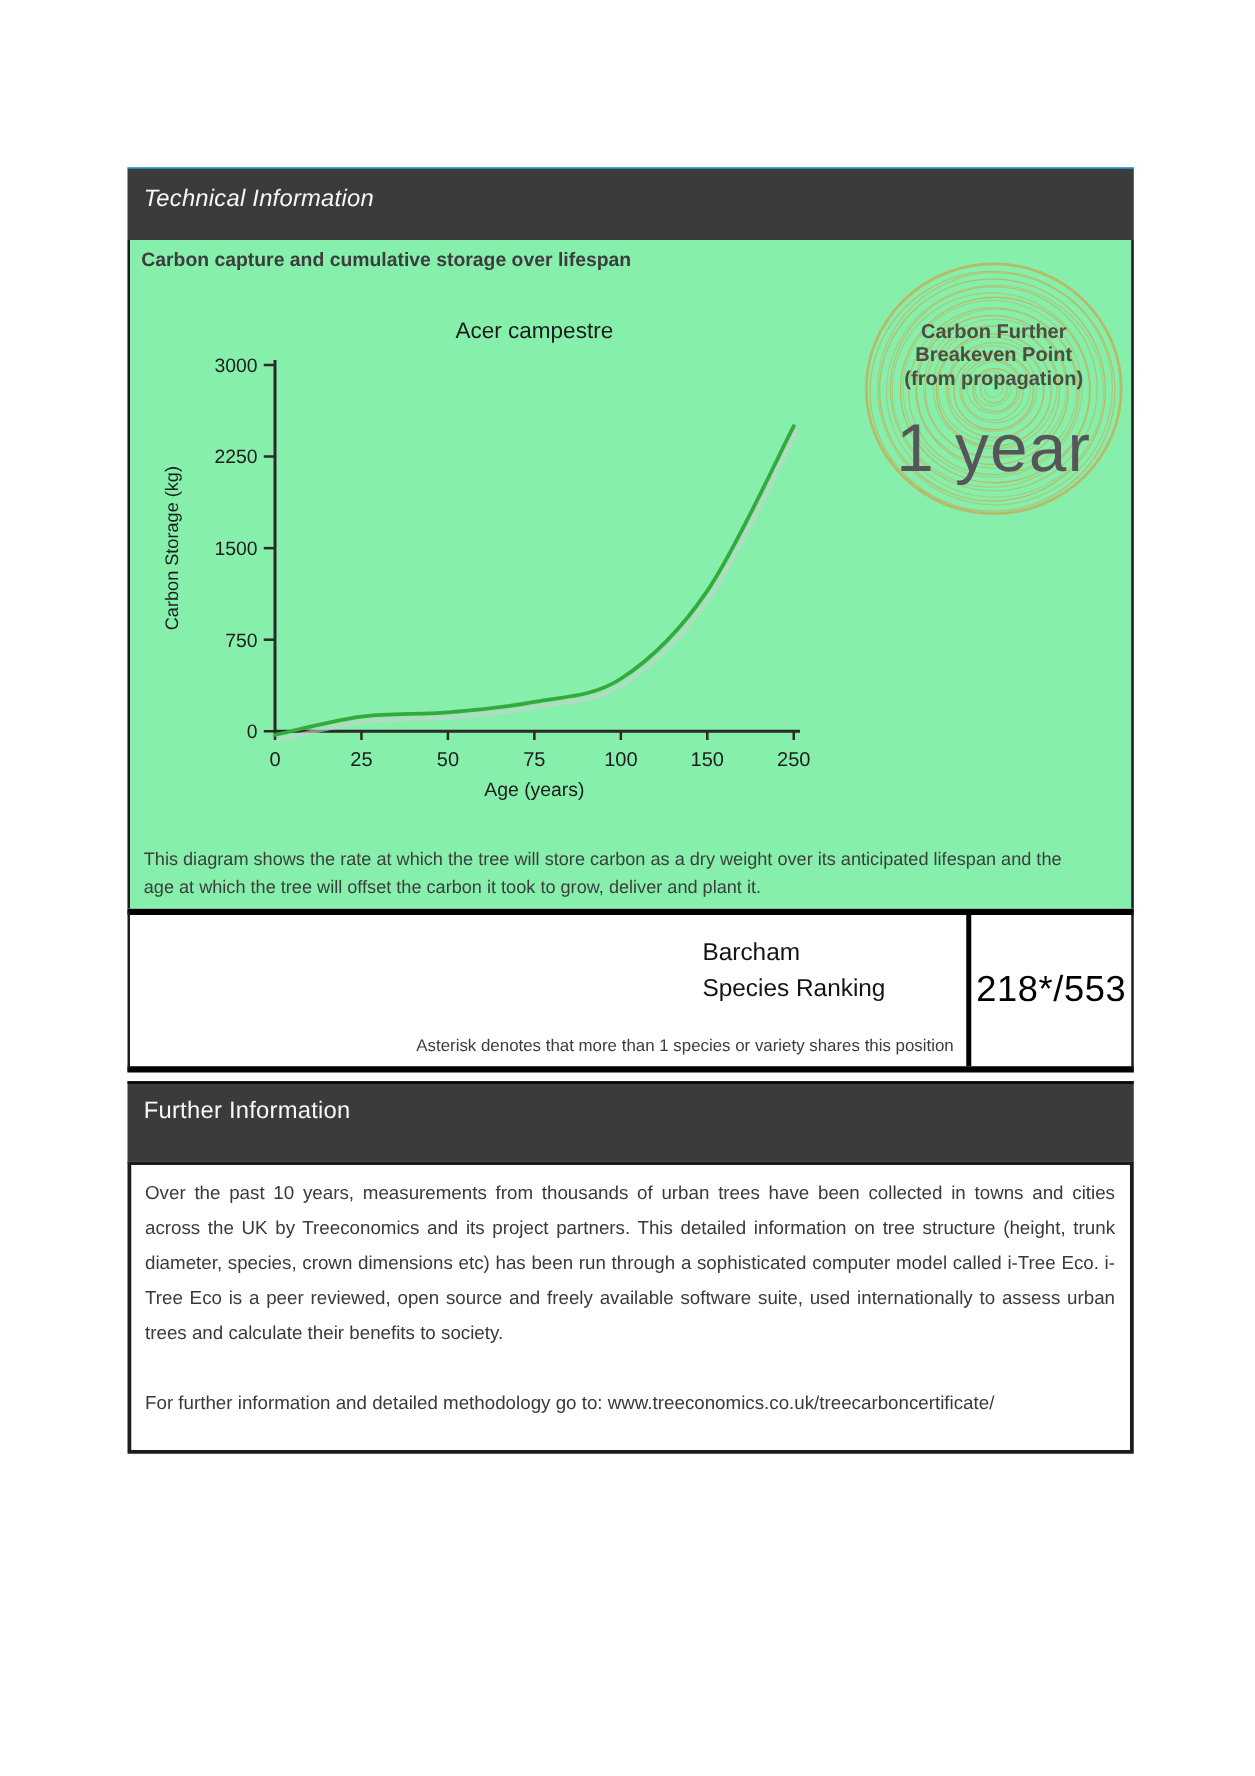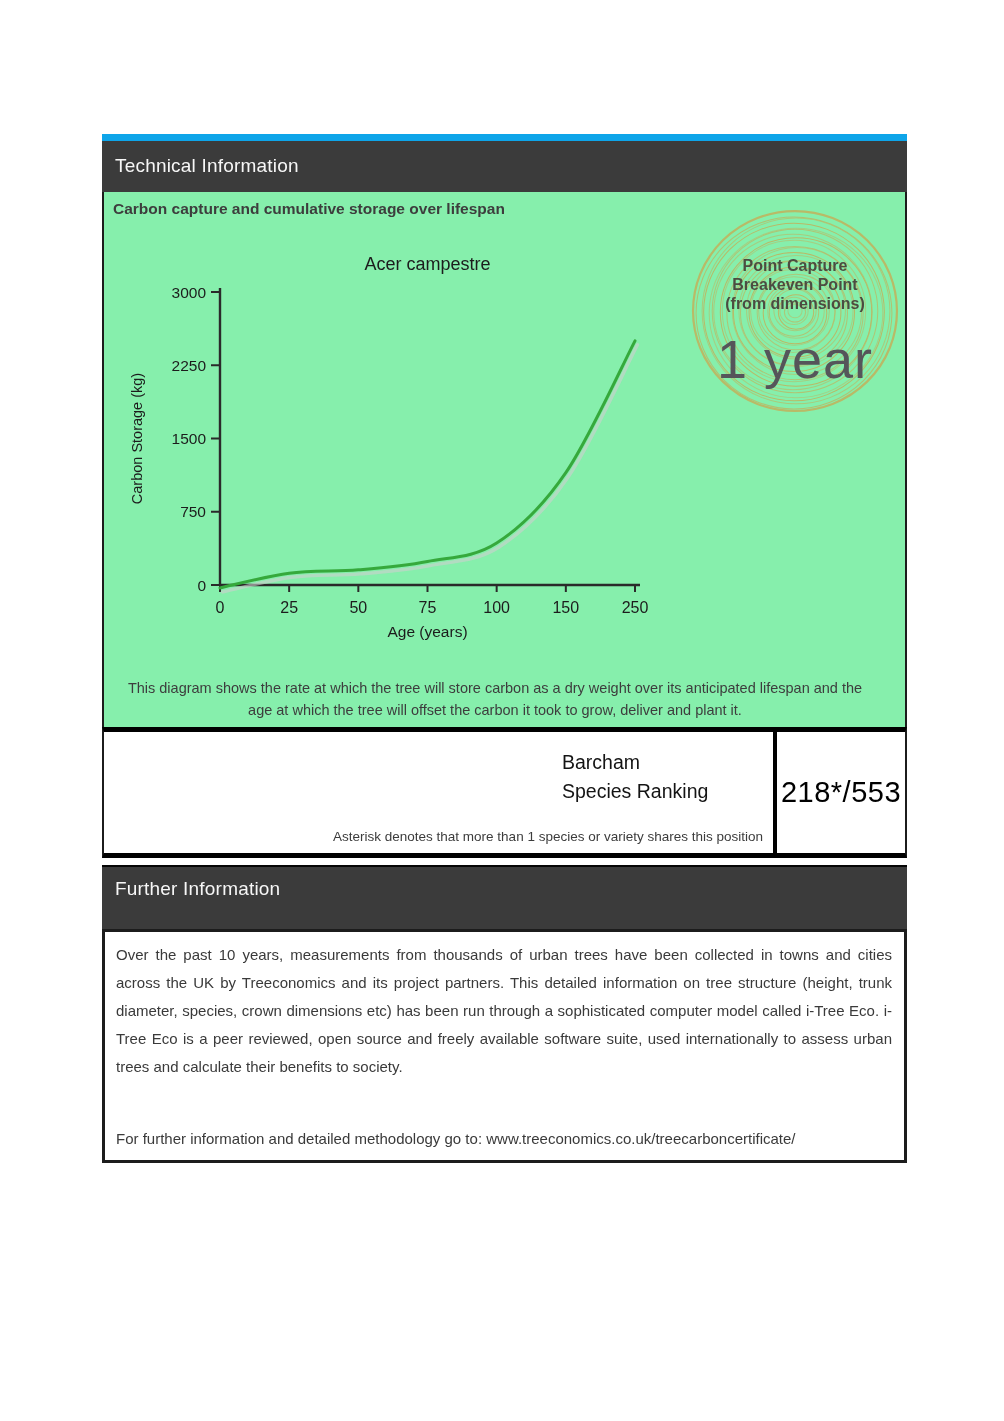--- a/index.html
+++ b/index.html
@@ -3,53 +3,53 @@
 <meta charset="utf-8">
 <style>
   html,body{margin:0;padding:0;background:#ffffff;}
   .page{position:relative;width:1004px;height:1421px;background:#ffffff;overflow:hidden;
         font-family:"Liberation Sans", sans-serif;color:#3c3c3c;}
   *{box-sizing:border-box;}
 
   
   .bar{position:absolute;left:102px;width:805px;background:#3b3b3b;color:#f7f7f7;
        font-size:19px;letter-spacing:.2px;}
-  .bar1{top:134px;height:58px;border-top:7px solid #0ea5e9;padding:14px 0 0 13px;}
+  .bar1{top:134px;height:58px;border-top:1px solid #0ea5e9;padding:14px 0 0 13px;font-style:italic;}
   .bar2{top:865px;height:66px;border-top:2px solid #050505;padding:11px 0 0 13px;}
 
   
   .box1{position:absolute;left:102px;top:192px;width:805px;height:535px;background:#86efac;
         border-left:2px solid #1c1c1c;border-right:2px solid #1c1c1c;}
   .section-title{position:absolute;left:9px;top:8px;font-size:15.5px;font-weight:bold;color:#3d3d3d;}
   .chart-svg{position:absolute;left:8px;top:38px;width:560px;height:420px;
              font-family:"Liberation Sans", sans-serif;}
   .badge{position:absolute;left:585px;top:14px;width:212px;height:212px;}
   .badge svg{position:absolute;left:0;top:0;width:212px;height:212px;}
   .badge-text{position:absolute;left:0;top:50px;width:212px;text-align:center;}
   .badge-title{font-size:16px;font-weight:bold;line-height:19px;color:#4c4c41;}
   .badge-value{margin-top:15px;font-size:54px;font-weight:400;color:#55555a;letter-spacing:1px;}
   .chart-note{position:absolute;left:11px;top:470px;width:760px;
-              font-size:14.5px;line-height:22px;color:#3d3d3d;text-align:center;}
+              font-size:14.5px;line-height:22px;color:#3d3d3d;}
 
   
   .ranking{position:absolute;left:102px;top:727px;width:805px;height:131px;background:#fff;
            border-top:5px solid #000;border-bottom:5px solid #000;
            border-left:2px solid #1c1c1c;border-right:2px solid #1c1c1c;display:flex;}
   .rank-left{position:relative;flex:1 1 auto;border-radius:26px;}
   .rank-title{position:absolute;left:458px;top:16px;font-size:19.5px;line-height:29px;color:#141414;}
   .rank-note{position:absolute;right:10px;bottom:9px;font-size:13.5px;color:#3c3c3c;}
   .rank-right{flex:0 0 132px;border-left:4px solid #000;display:flex;
               align-items:center;justify-content:center;}
   .rank-value{font-size:29px;color:#000;letter-spacing:.5px;}
 
   
   .box2{position:absolute;left:102px;top:929px;width:805px;height:234px;background:#fff;
         border:3px solid #1c1c1c;padding:9px 12px 0 11px;}
   .box2 p{margin:0;font-size:15px;line-height:28px;color:#3a3a3a;text-align:justify;}
-  .box2 .link-line{margin-top:44px;text-align:left;}
+  .box2 .link-line{margin-top:28px;text-align:left;}
 </style>
 </head>
 <body>
 
 <div class="page">
 
   <div class="bar bar1">
     <span>Technical Information</span>
   </div>
 
@@ -116,23 +116,23 @@
           <ellipse cx="106" cy="104" rx="28" ry="27" opacity=".6"></ellipse>
           <ellipse cx="104" cy="105" rx="24.5" ry="24" opacity=".8"></ellipse>
           <ellipse cx="105" cy="103" rx="21" ry="20.5" opacity=".65"></ellipse>
           <ellipse cx="106" cy="105" rx="17.5" ry="17"></ellipse>
           <ellipse cx="104" cy="104" rx="14" ry="13.5" opacity=".6"></ellipse>
           <ellipse cx="105" cy="105" rx="10.5" ry="10" opacity=".75"></ellipse>
           <ellipse cx="105" cy="104" rx="7" ry="6.8" opacity=".6"></ellipse>
         </g>
       </svg>
       <div class="badge-text">
-        <div class="badge-title">Point Capture</div>
+        <div class="badge-title">Carbon Further</div>
         <div class="badge-title">Breakeven Point</div>
-        <div class="badge-title">(from dimensions)</div>
+        <div class="badge-title">(from propagation)</div>
         <div class="badge-value">1 year</div>
       </div>
     </div>
 
     <p class="chart-note">This diagram shows the rate at which the tree will store carbon as a dry weight over its anticipated lifespan and the age at which the tree will offset the carbon it took to grow, deliver and plant it.</p>
   </div>
 
   <div class="ranking">
     <div class="rank-left">
       <div class="rank-title">

